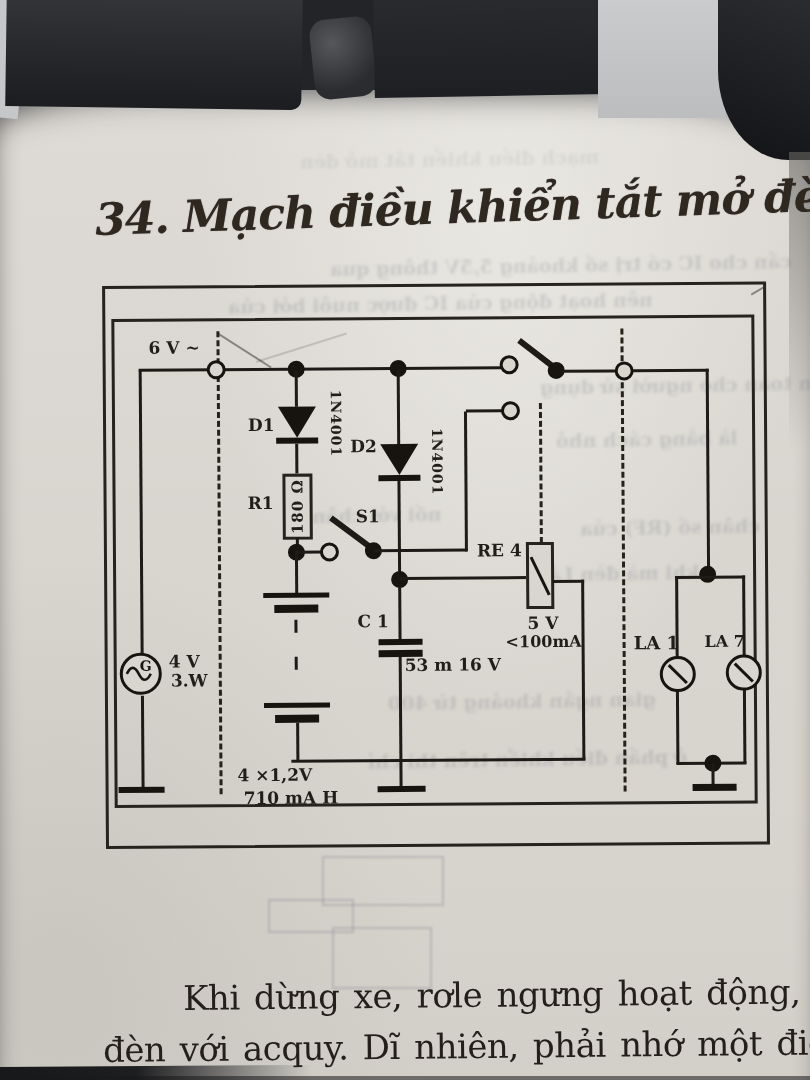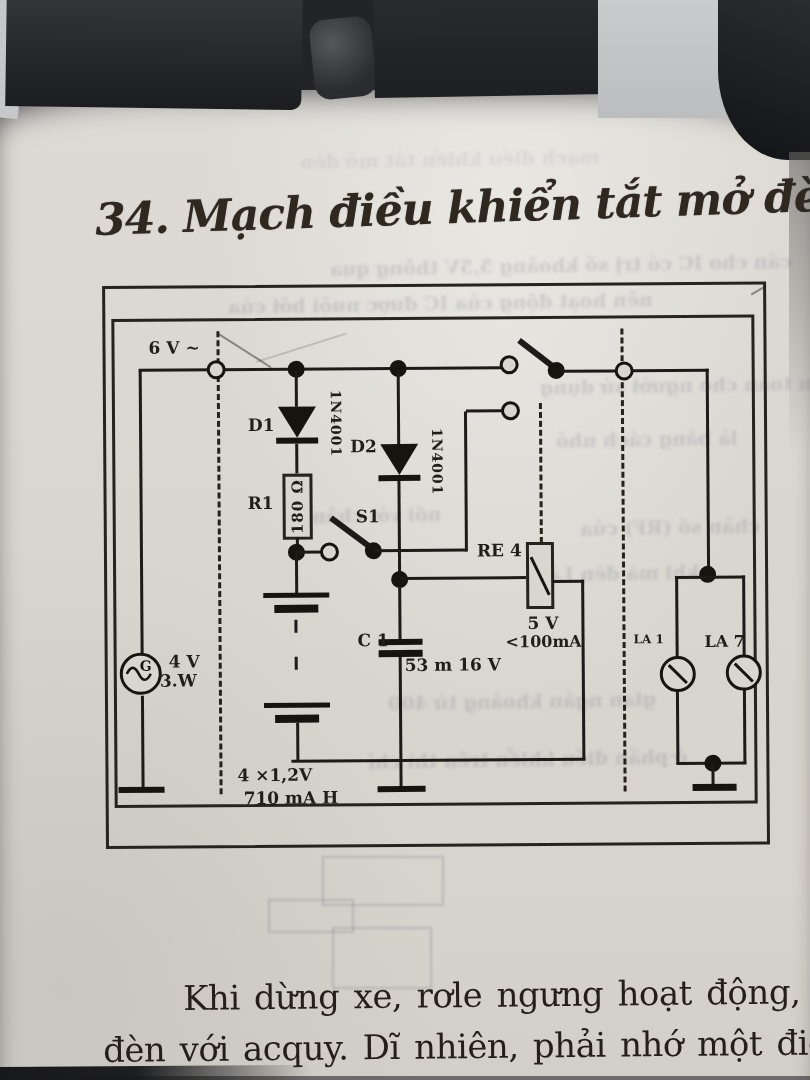--- a/index.html
+++ b/index.html
@@ -109,21 +109,21 @@
     <div class="dot" style="left:289px;top:360px"></div>
     <div class="dot" style="left:391px;top:360px"></div>
 
     <div class="abs" style="left:119px;top:651px;width:36px;height:36px;border:3px solid #17140f;border-radius:50%;background:#d9d6d0">
       <svg width="28" height="16" style="position:absolute;left:2px;top:10px">
         <path d="M2 8 Q8 -4 14 8 Q20 20 26 8" fill="none" stroke="#17140f" stroke-width="2.6"></path>
       </svg>
       <div class="abs" style="left:17px;top:2px;font-weight:bold;font-size:14px;color:#17140f">G</div>
     </div>
     <div class="lbl" style="left:168px;top:650px">4 V</div>
-    <div class="lbl" style="left:159px;top:669px">3.W</div>
+    <div class="lbl" style="left:170px;top:669px">3.W</div>
     <div class="w" style="left:140px;top:694px;width:3px;height:92px"></div>
     <div class="gndb" style="left:117px;top:785px;width:46px;height:6px"></div>
 
     <div class="w" style="left:296px;top:370px;width:3px;height:36px"></div>
     <div class="tri" style="left:279px;top:406px"></div>
     <div class="gndb" style="left:277px;top:437px;width:42px;height:6px"></div>
     <div class="lbl" style="left:249px;top:414px">D1</div>
     <div class="vtext" style="left:337px;top:423px;transform:translate(-50%,-50%) rotate(90deg)">1N4001</div>
     <div class="w" style="left:296px;top:443px;width:3px;height:30px"></div>
     <div class="box" style="left:283px;top:473px;width:24px;height:60px;background:#d9d6d0">
@@ -168,21 +168,21 @@
     <div class="lbl" style="left:477px;top:541px">RE 4</div>
     <div class="lbl" style="left:527px;top:614px">5 V</div>
     <div class="lbl" style="left:505px;top:633px;font-size:16px">&lt;100mA</div>
     <div class="w" style="left:552px;top:581px;width:32px;height:3px"></div>
     <div class="w" style="left:581px;top:581px;width:3px;height:180px"></div>
     <div class="w" style="left:290px;top:759px;width:294px;height:3px"></div>
 
     <div class="w" style="left:398px;top:586px;width:3px;height:54px"></div>
     <div class="gndb" style="left:378px;top:639px;width:44px;height:6px"></div>
     <div class="gndb" style="left:378px;top:650px;width:44px;height:7px"></div>
-    <div class="lbl" style="left:357px;top:630px">C 1</div>
+    <div class="lbl" style="left:357px;top:611px">C 1</div>
     <div class="lbl" style="left:404px;top:655px">53 m 16 V</div>
     <div class="w" style="left:398px;top:657px;width:3px;height:104px"></div>
     <div class="w" style="left:398px;top:759px;width:3px;height:28px"></div>
     <div class="gndb" style="left:376px;top:786px;width:48px;height:6px"></div>
 
     <div class="w" style="left:295px;top:549px;width:3px;height:44px"></div>
     <div class="gndb" style="left:263px;top:592px;width:66px;height:5px"></div>
     <div class="gndb" style="left:274px;top:604px;width:44px;height:8px"></div>
     <div class="w" style="left:294px;top:619px;width:3px;height:13px"></div>
     <div class="w" style="left:294px;top:656px;width:3px;height:13px"></div>
@@ -203,21 +203,21 @@
     <div class="abs" style="left:659px;top:658px;width:30px;height:30px;border:3px solid #17140f;border-radius:50%;background:#d9d6d0">
       <svg width="30" height="30" style="position:absolute;left:0;top:0">
           <line x1="6" y1="6" x2="24" y2="24" stroke="#17140f" stroke-width="3"></line>
         </svg>
     </div>
     <div class="abs" style="left:725px;top:657px;width:30px;height:30px;border:3px solid #17140f;border-radius:50%;background:#d9d6d0">
       <svg width="30" height="30" style="position:absolute;left:0;top:0">
           <line x1="6" y1="6" x2="24" y2="24" stroke="#17140f" stroke-width="3"></line>
         </svg>
     </div>
-    <div class="lbl" style="left:633px;top:634px;font-size:12px">LA 1</div>
+    <div class="lbl" style="left:633px;top:634px;font-size:18px">LA 1</div>
     <div class="lbl" style="left:704px;top:634px;font-size:16px">LA 7</div>
     <div class="dot" style="left:703px;top:757px"></div>
     <div class="w" style="left:710px;top:766px;width:3px;height:21px"></div>
     <div class="gndb" style="left:691px;top:786px;width:44px;height:7px"></div>
   </div>
 
   <div class="para" style="left:183px;top:978px">Khi dừng xe, rơle ngưng hoạt động, tiế</div>
   <div class="para" style="left:103px;top:1030px">đèn với acquy. Dĩ nhiên, phải nhớ một điều</div>
 
 </div>

